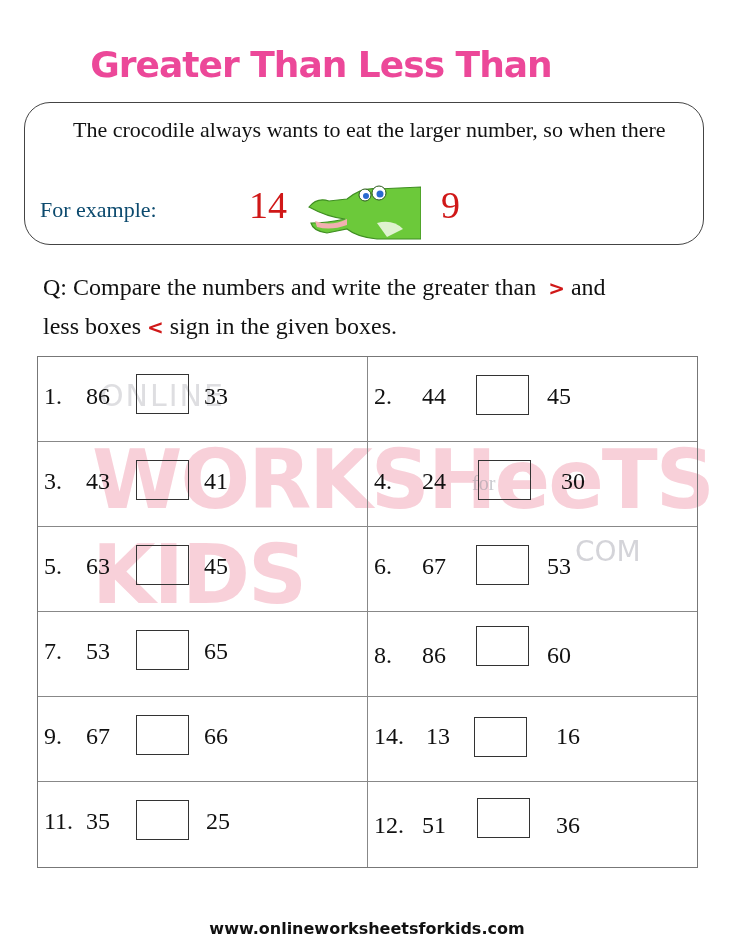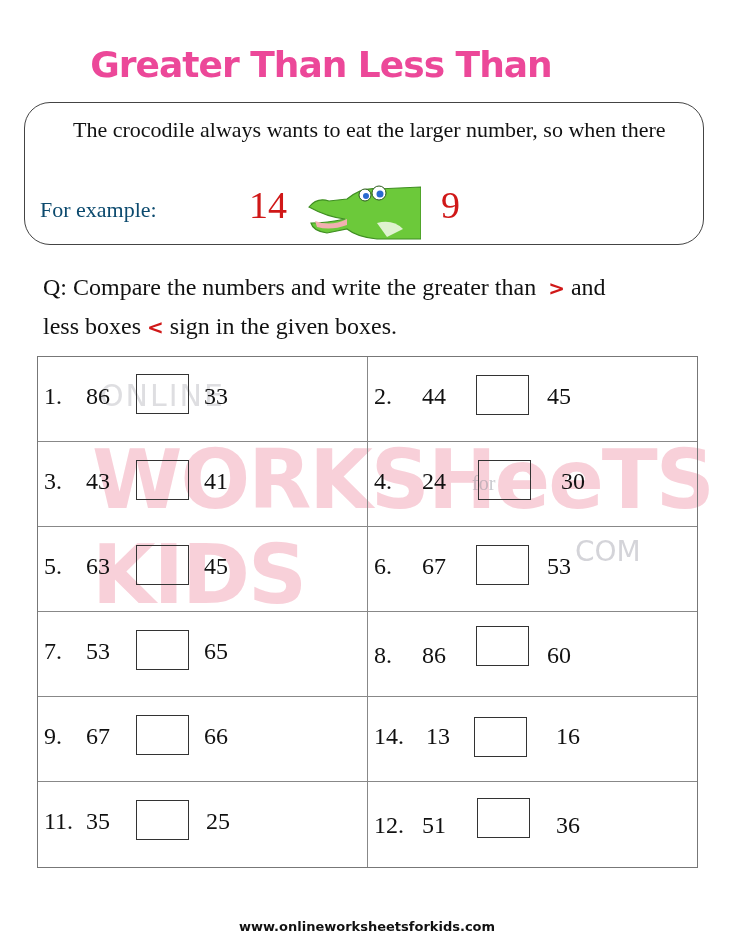--- a/index.html
+++ b/index.html
@@ -54,21 +54,21 @@
     .wm {
       position: absolute; pointer-events: none;
       font-family: "DejaVu Sans", sans-serif;
     }
     .wm-online { left: 100px; top: 378px; font-size: 30px; color: rgba(160,160,170,0.35); letter-spacing: 2px; }
     .wm-worksheets { left: 92px; top: 432px; font-size: 82px; color: rgba(240,150,170,0.45); font-weight: bold; letter-spacing: -2px; }
     .wm-for { left: 472px; top: 472px; font-size: 20px; color: rgba(150,150,160,0.5); font-family: "Liberation Serif", serif; }
     .wm-com { left: 575px; top: 535px; font-size: 28px; color: rgba(160,160,170,0.45); }
     .footer {
       position: absolute; left: 0; top: 919px; width: 734px; text-align: center;
-      font-family: "DejaVu Sans", sans-serif; font-weight: bold; font-size: 13px; color: #111;
+      font-family: "DejaVu Sans", sans-serif; font-weight: bold; font-size: 16px; color: #111;
     }
   </style>
 </head>
 <body>
 
 <div class="title">Greater Than Less Than</div>
 
 <div class="intro-box">
   <div class="intro-text">The crocodile always wants to eat the larger number, so when there</div>
   <div class="example-label">For example:</div>

